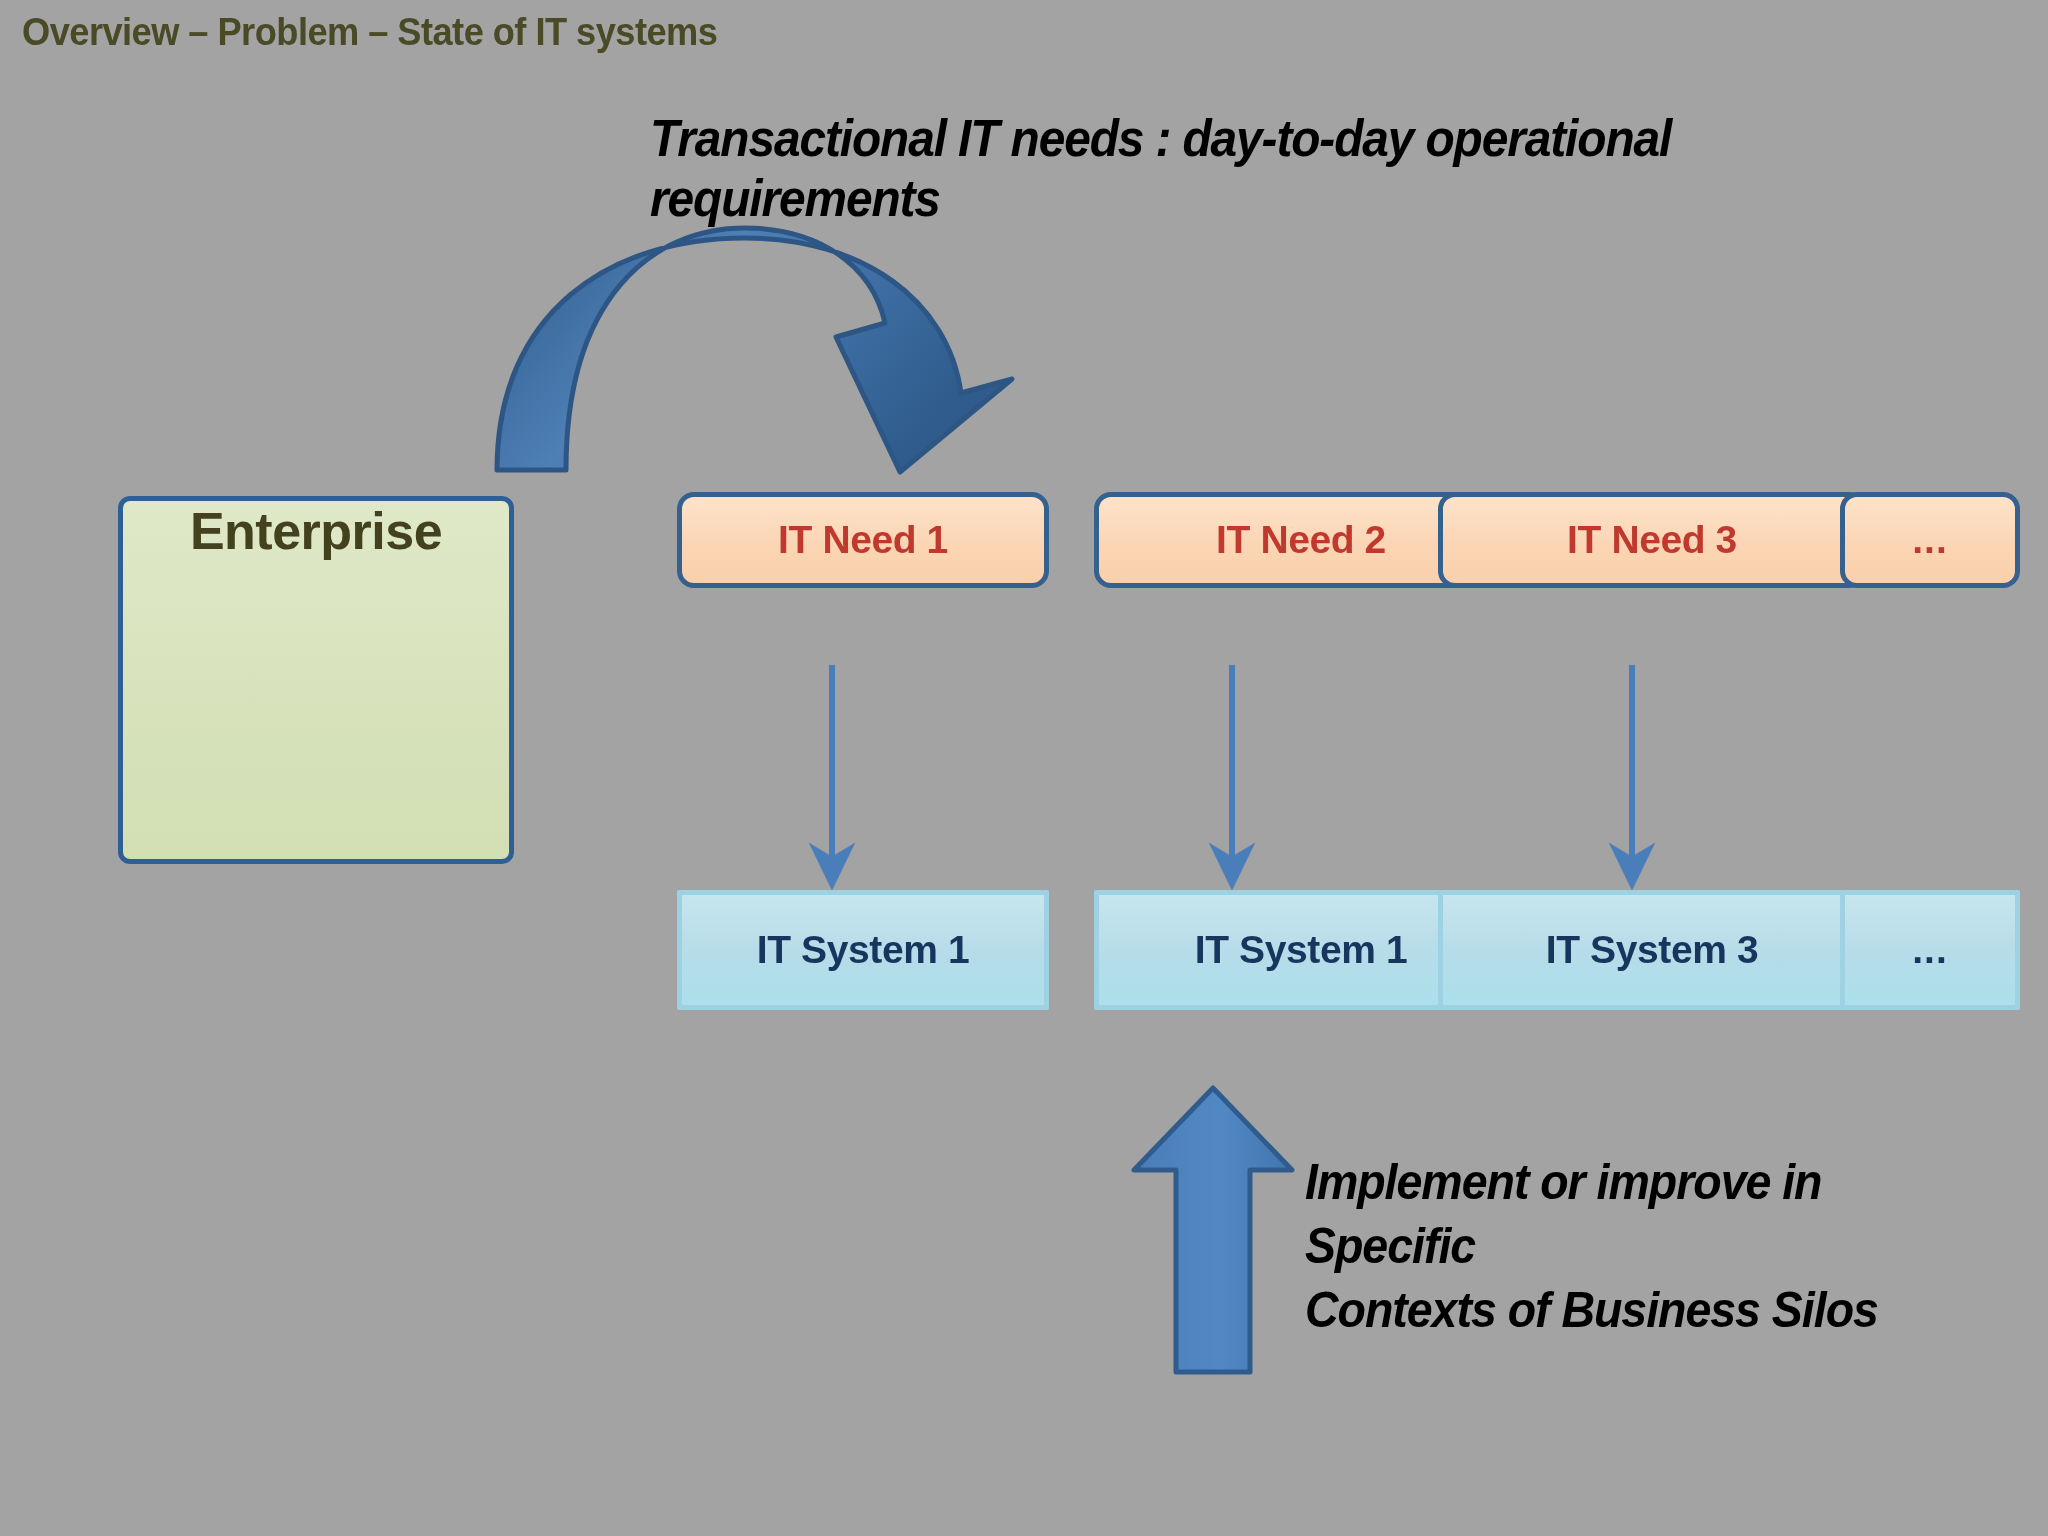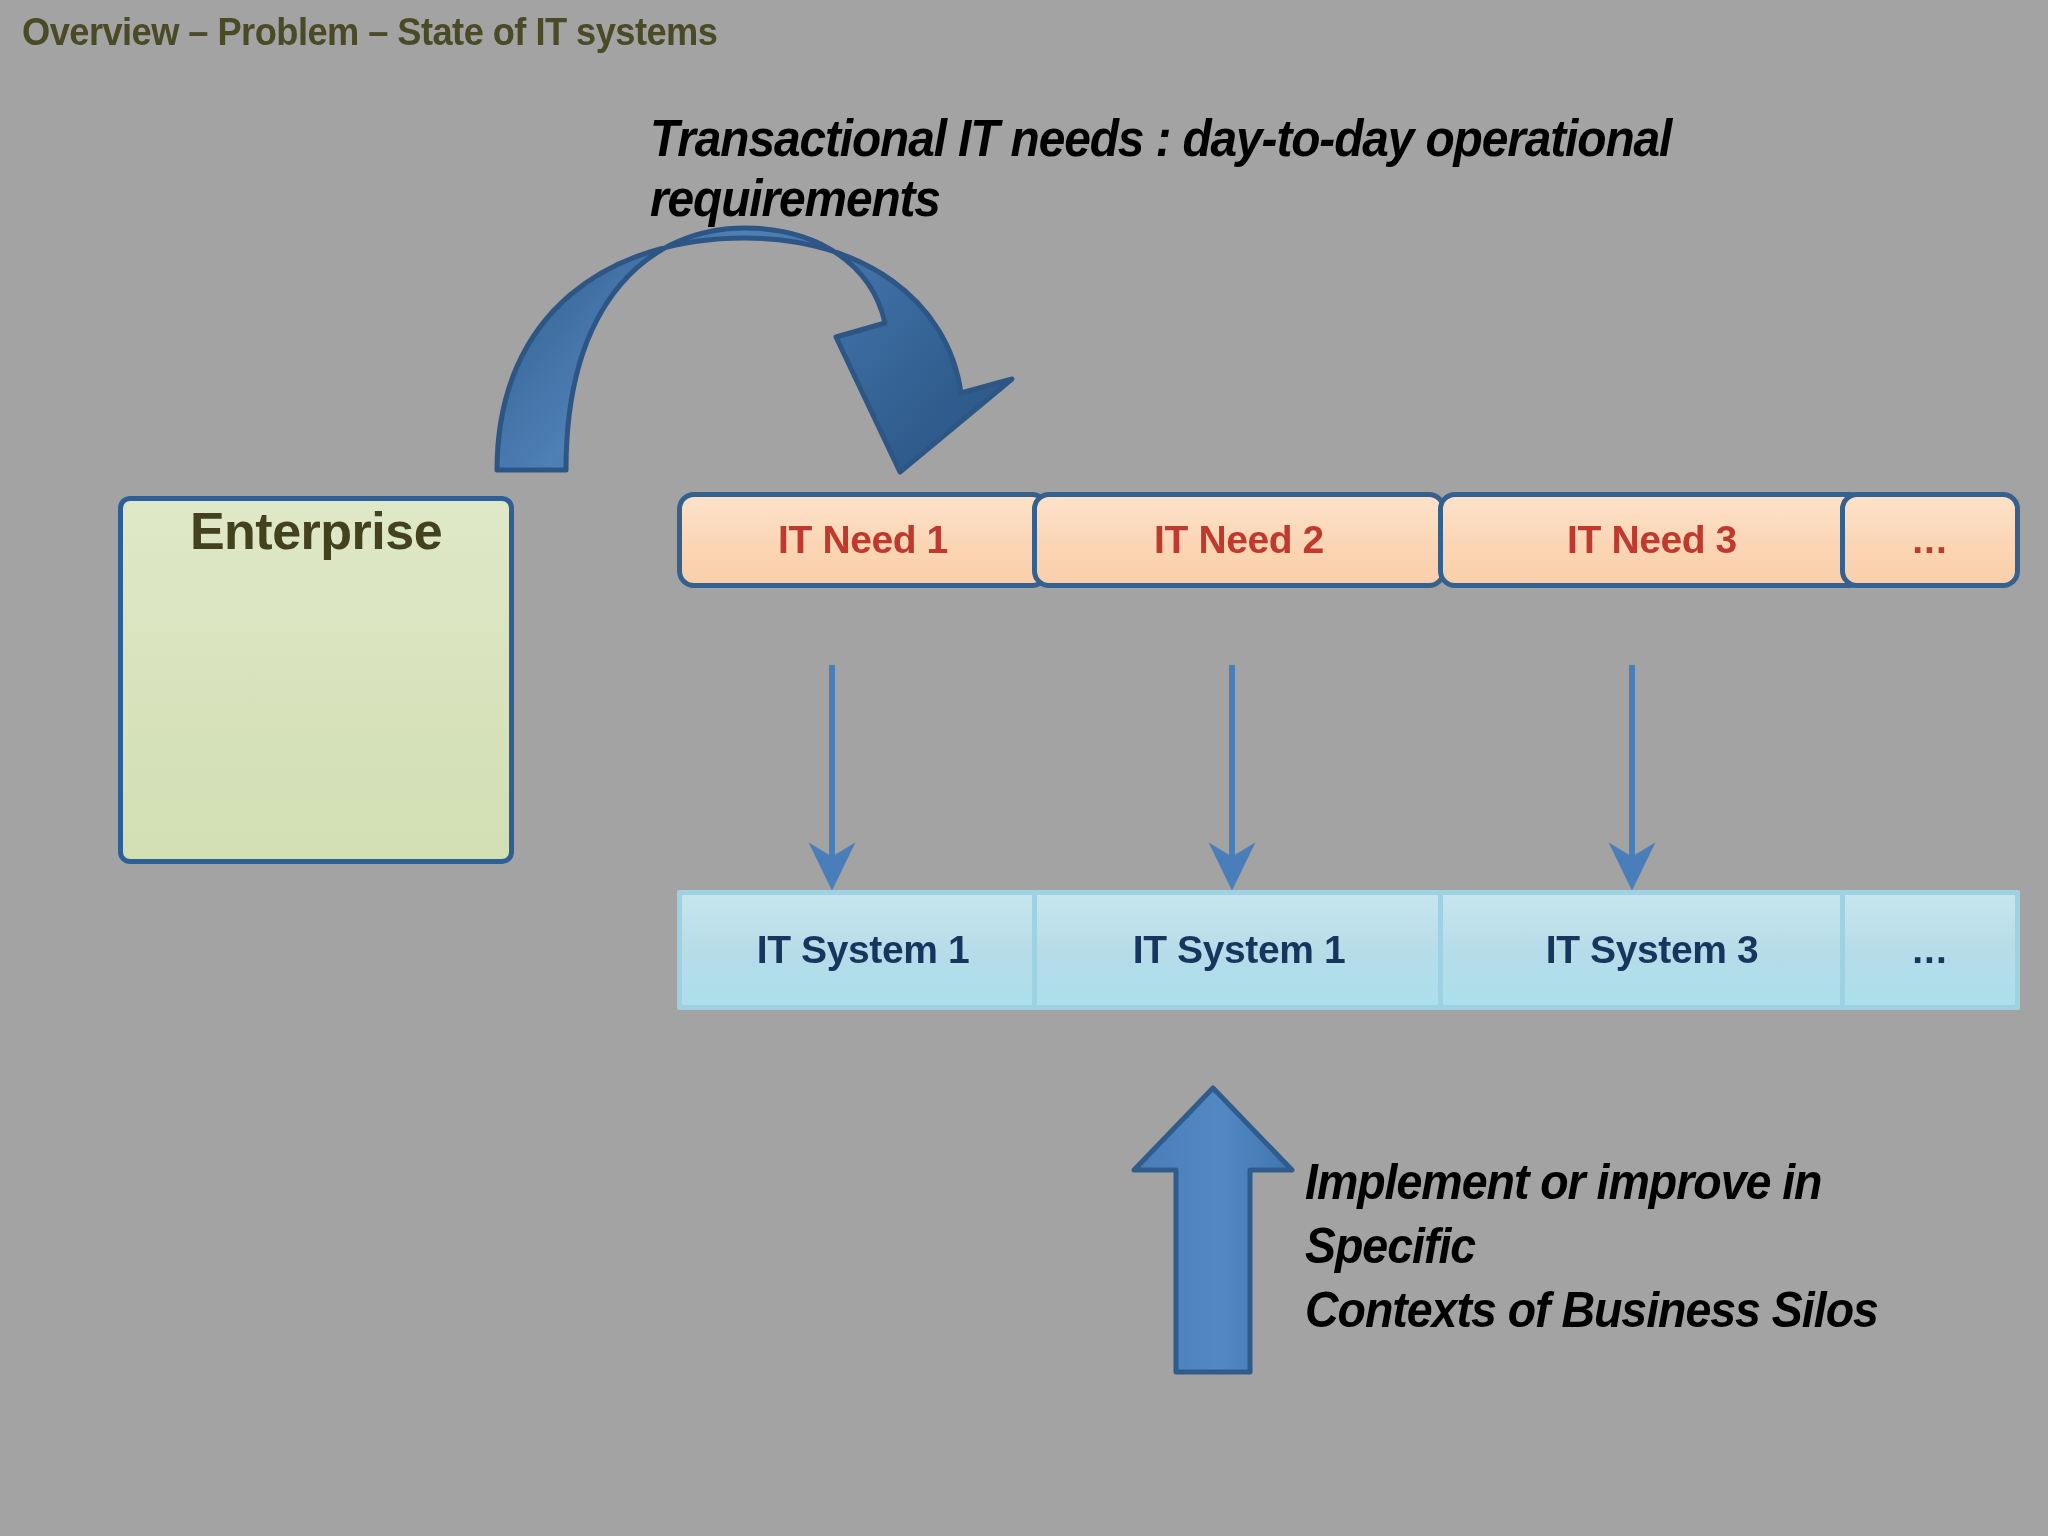--- a/index.html
+++ b/index.html
@@ -130,21 +130,21 @@
   .system-label {
     font-size: 39px;
     font-weight: bold;
     color: #17365d;
     letter-spacing: -0.4px;
   }
   .system-label.dots { font-size: 39px; letter-spacing: 1px; }
 
   
   .col-1 { left: 636px;  width: 372px; margin-left: 41px; }
-  .col-2 { left: 1032px; width: 414px; }
+  .col-2 { left: 1094px; width: 414px; }
   .col-3 { left: 1438px; width: 428px; }
   .col-4 { left: 1840px; width: 180px; }
 
   
   #arrows {
     position: absolute;
     left: 0; top: 0;
     width: 2048px;
     height: 1536px;
     pointer-events: none;

